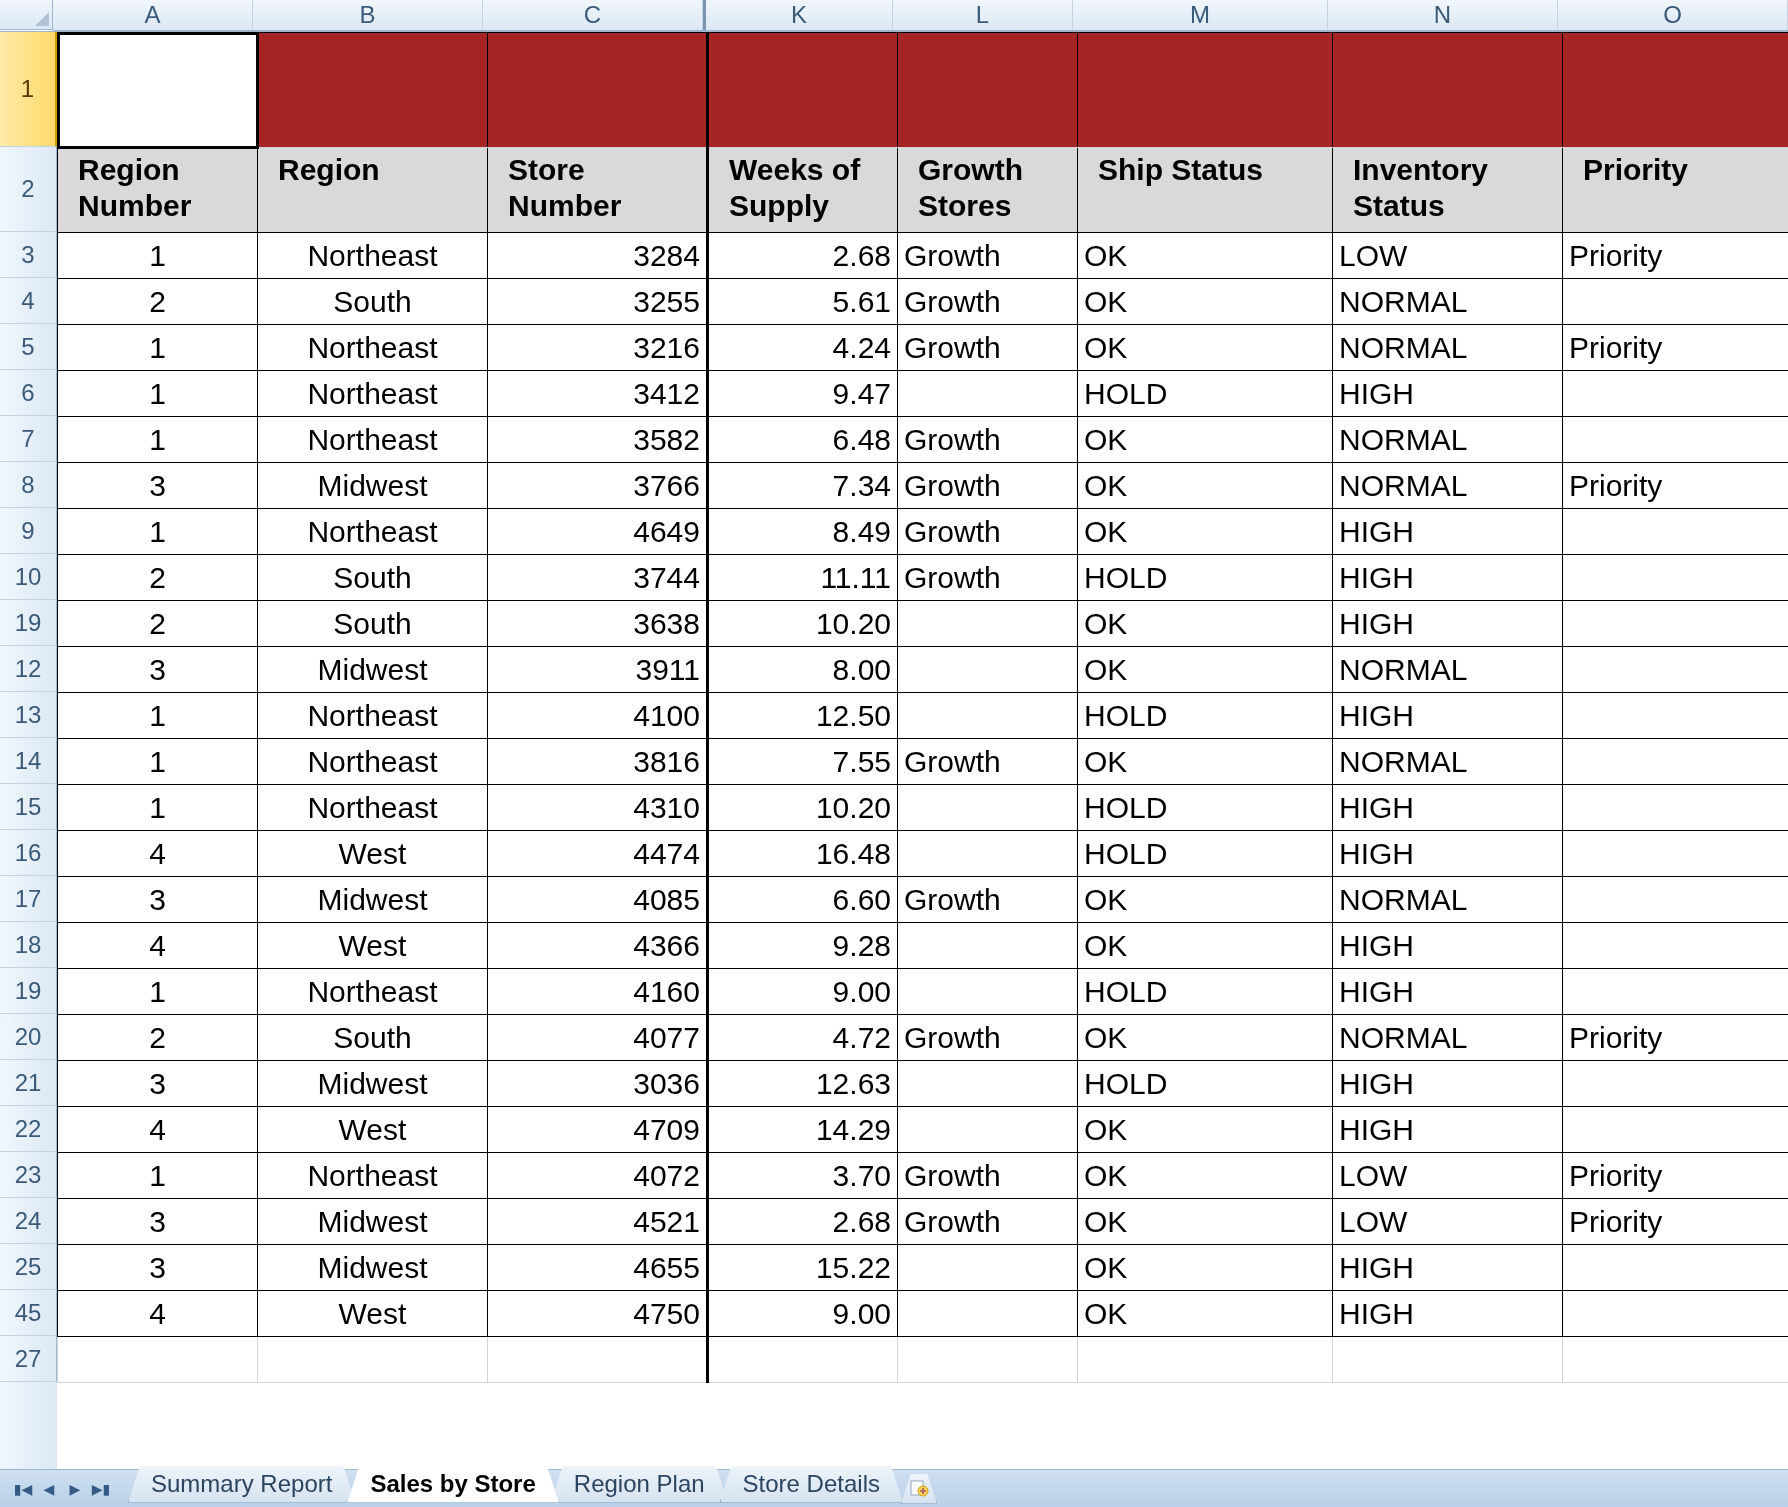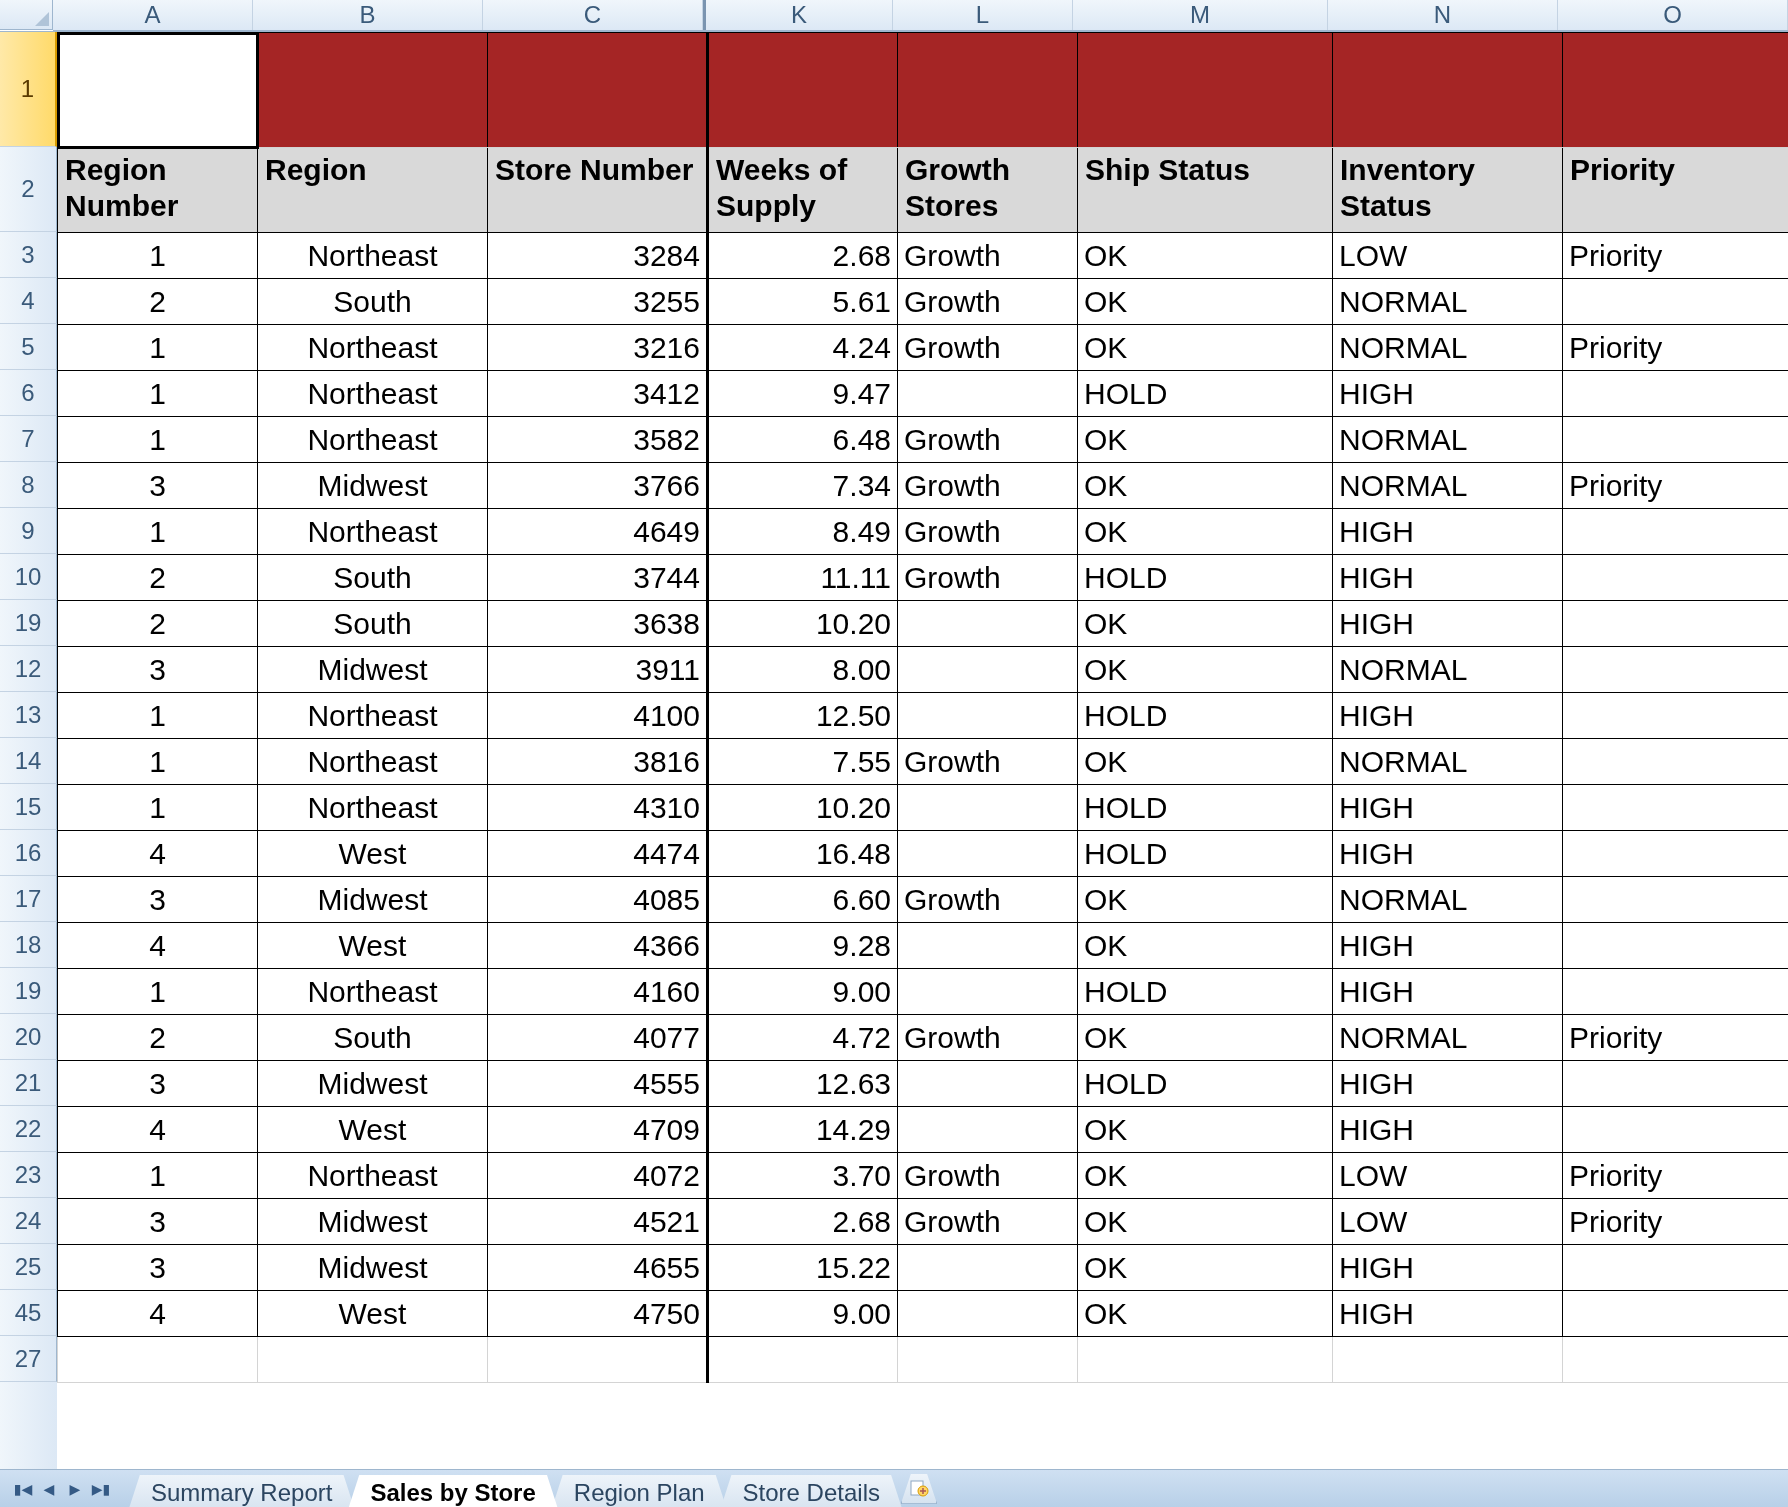--- a/index.html
+++ b/index.html
@@ -105,21 +105,21 @@
     border-top: 1px solid #000;
   }
   tr.headrow td {
     height: 85px;
     background: #d9d9d9;
     font-weight: bold;
     font-size: 30px;
     line-height: 1.2;
     border: 1px solid #000;
     vertical-align: top;
-    padding: 4px 7px;
+    padding: 4px 20px;
     white-space: normal;
   }
   tr.datarow td {
     border: 1px solid #000;
     font-size: 30px;
   }
   tr.empty td {
     border: 1px solid #d4d4d4;
   }
   .al-c { text-align: center; }
@@ -146,21 +146,21 @@
     height: 22px;
     display: flex;
     align-items: center;
     justify-content: center;
     font-size: 14px;
     color: #355a85;
     cursor: pointer;
   }
   .tabs {
     display: flex;
-    align-items: flex-start;
+    align-items: flex-end;
     height: 28px;
     margin-left: 8px;
   }
   .tab {
     position: relative;
     padding: 4px 22px 4px 22px;
     background: linear-gradient(#eef4fa,#d6e3f0);
     border: 1px solid #8fa8c2;
     border-top: none;
     margin-right: -8px;
@@ -453,21 +453,21 @@
               <td class="al-r">4077</td>
               <td class="al-r vsep">4.72</td>
               <td class="al-l">Growth</td>
               <td class="al-l">OK</td>
               <td class="al-l">NORMAL</td>
               <td class="al-l">Priority</td>
             </tr>
             <tr class="datarow">
               <td class="al-c">3</td>
               <td class="al-c">Midwest</td>
-              <td class="al-r">4555</td>
+              <td class="al-r">3036</td>
               <td class="al-r vsep">12.63</td>
               <td class="al-l"></td>
               <td class="al-l">HOLD</td>
               <td class="al-l">HIGH</td>
               <td class="al-l"></td>
             </tr>
             <tr class="datarow">
               <td class="al-c">4</td>
               <td class="al-c">West</td>
               <td class="al-r">4709</td>

